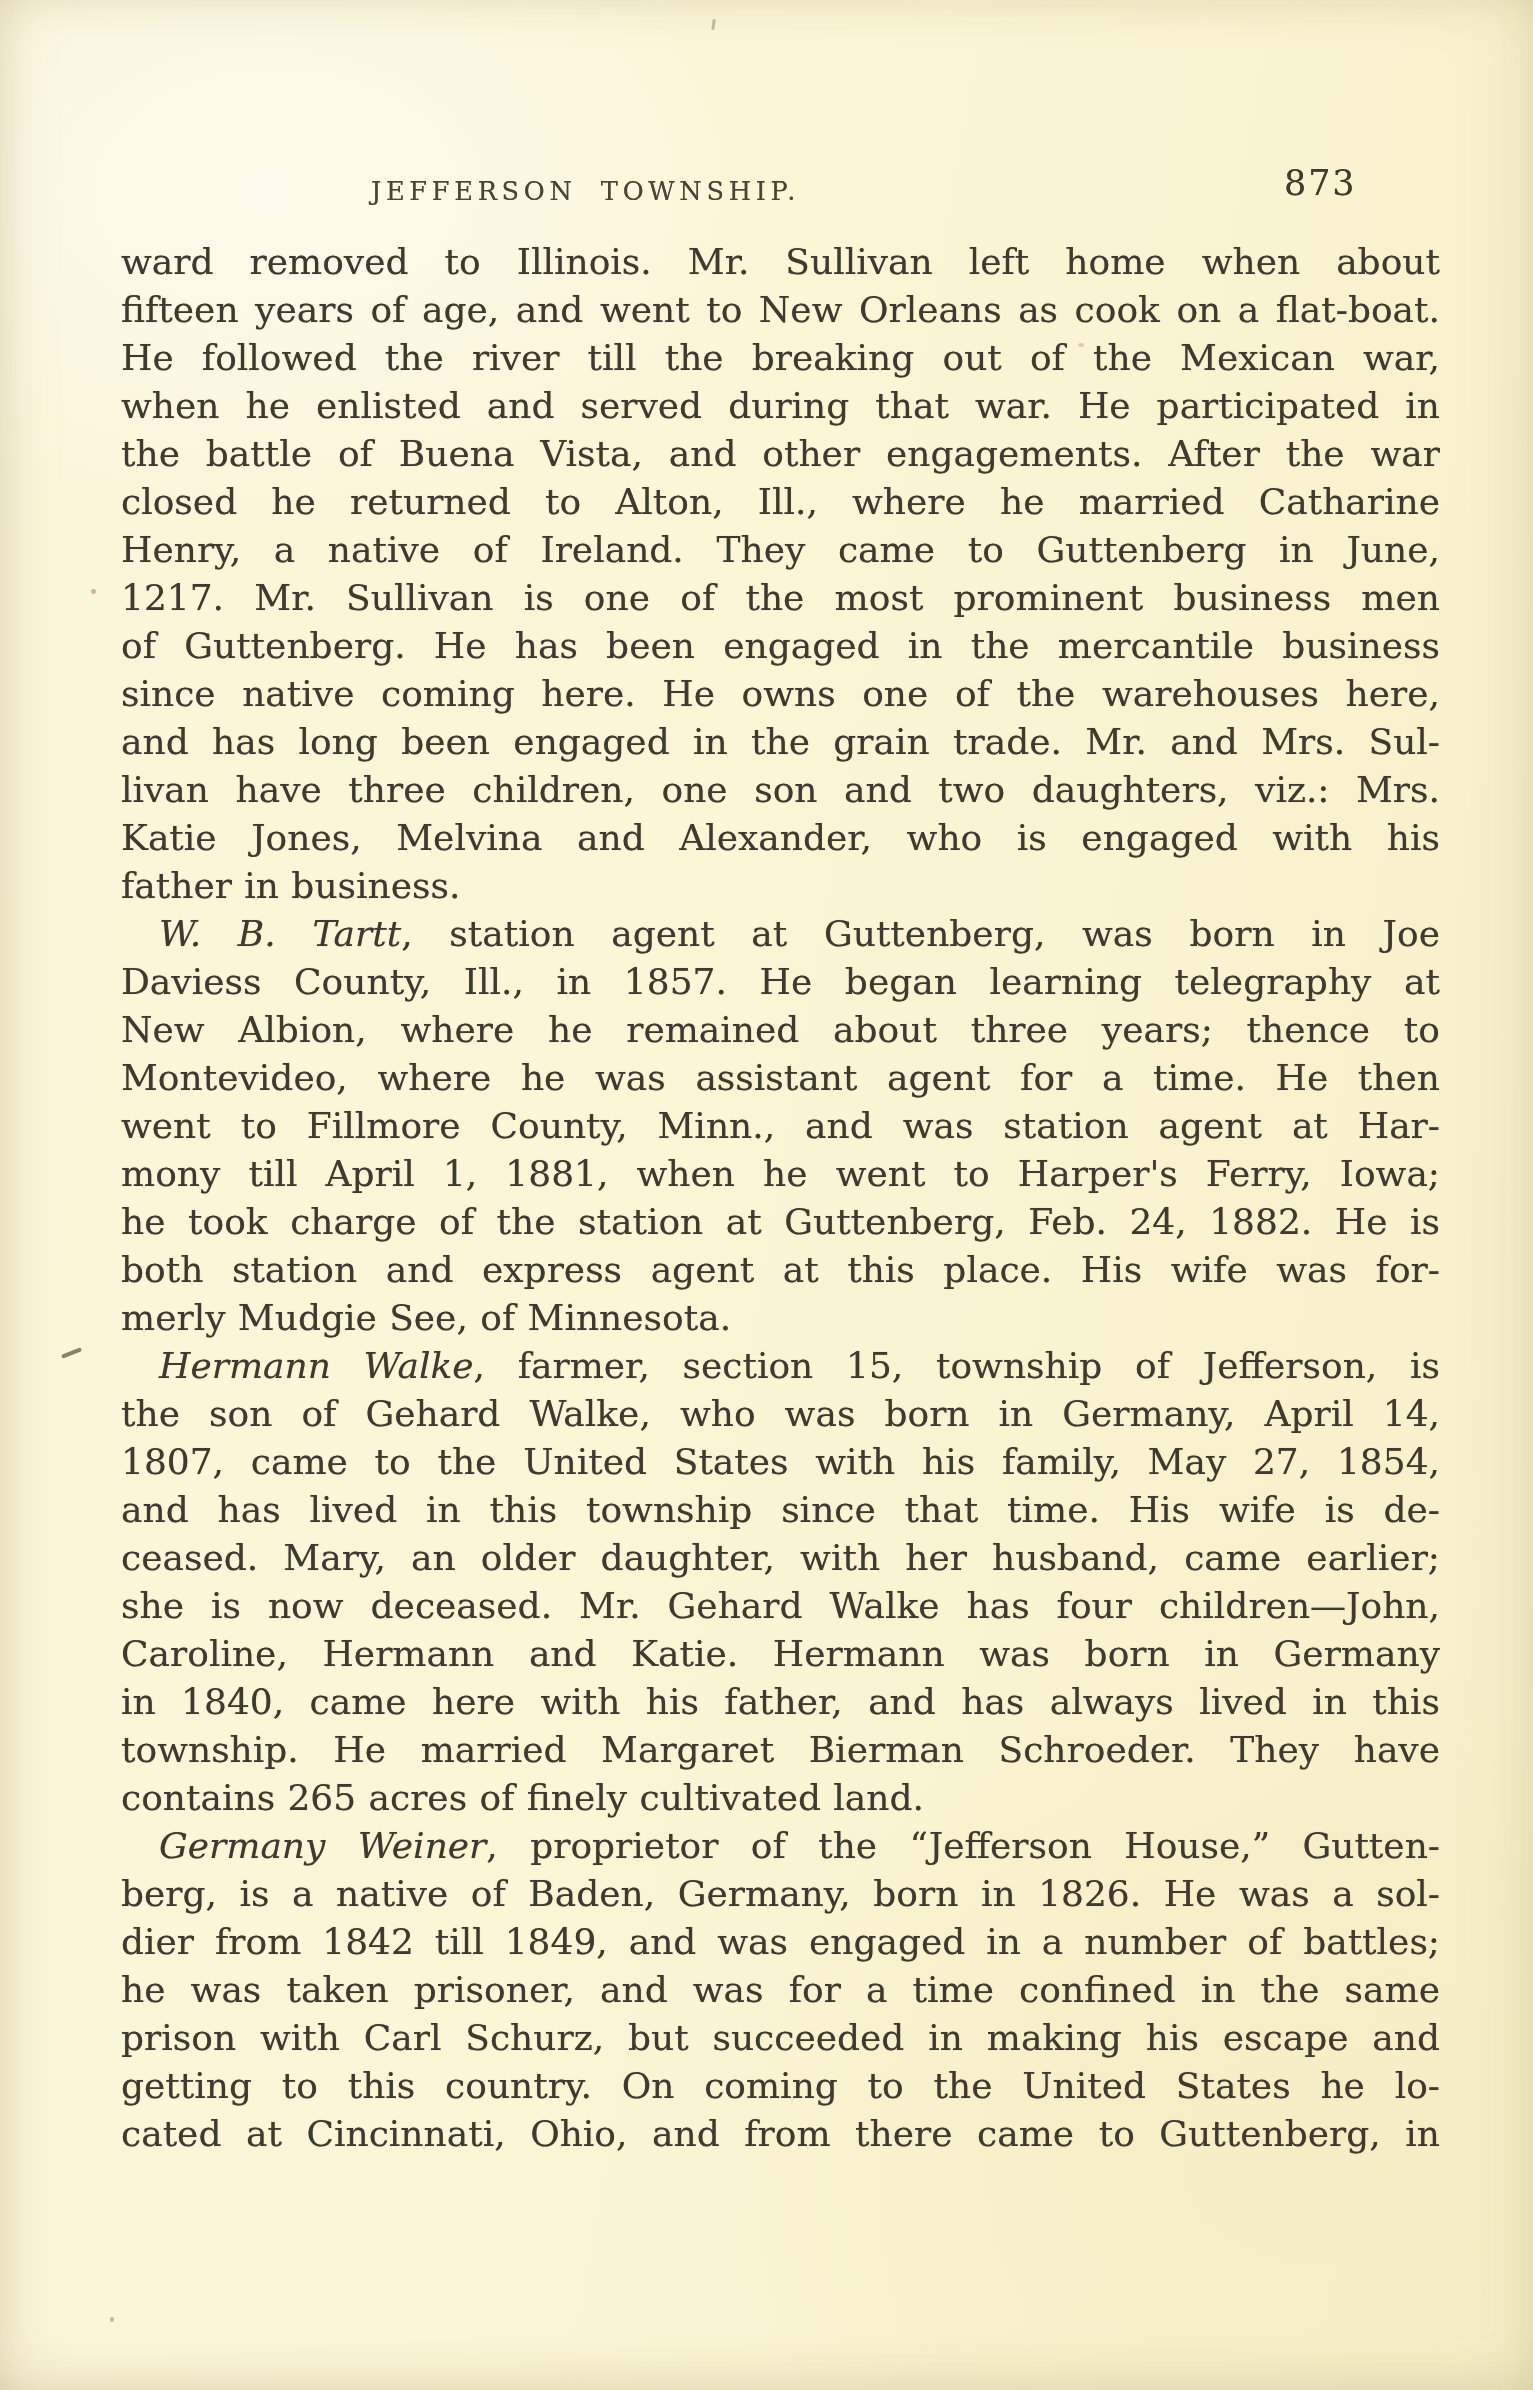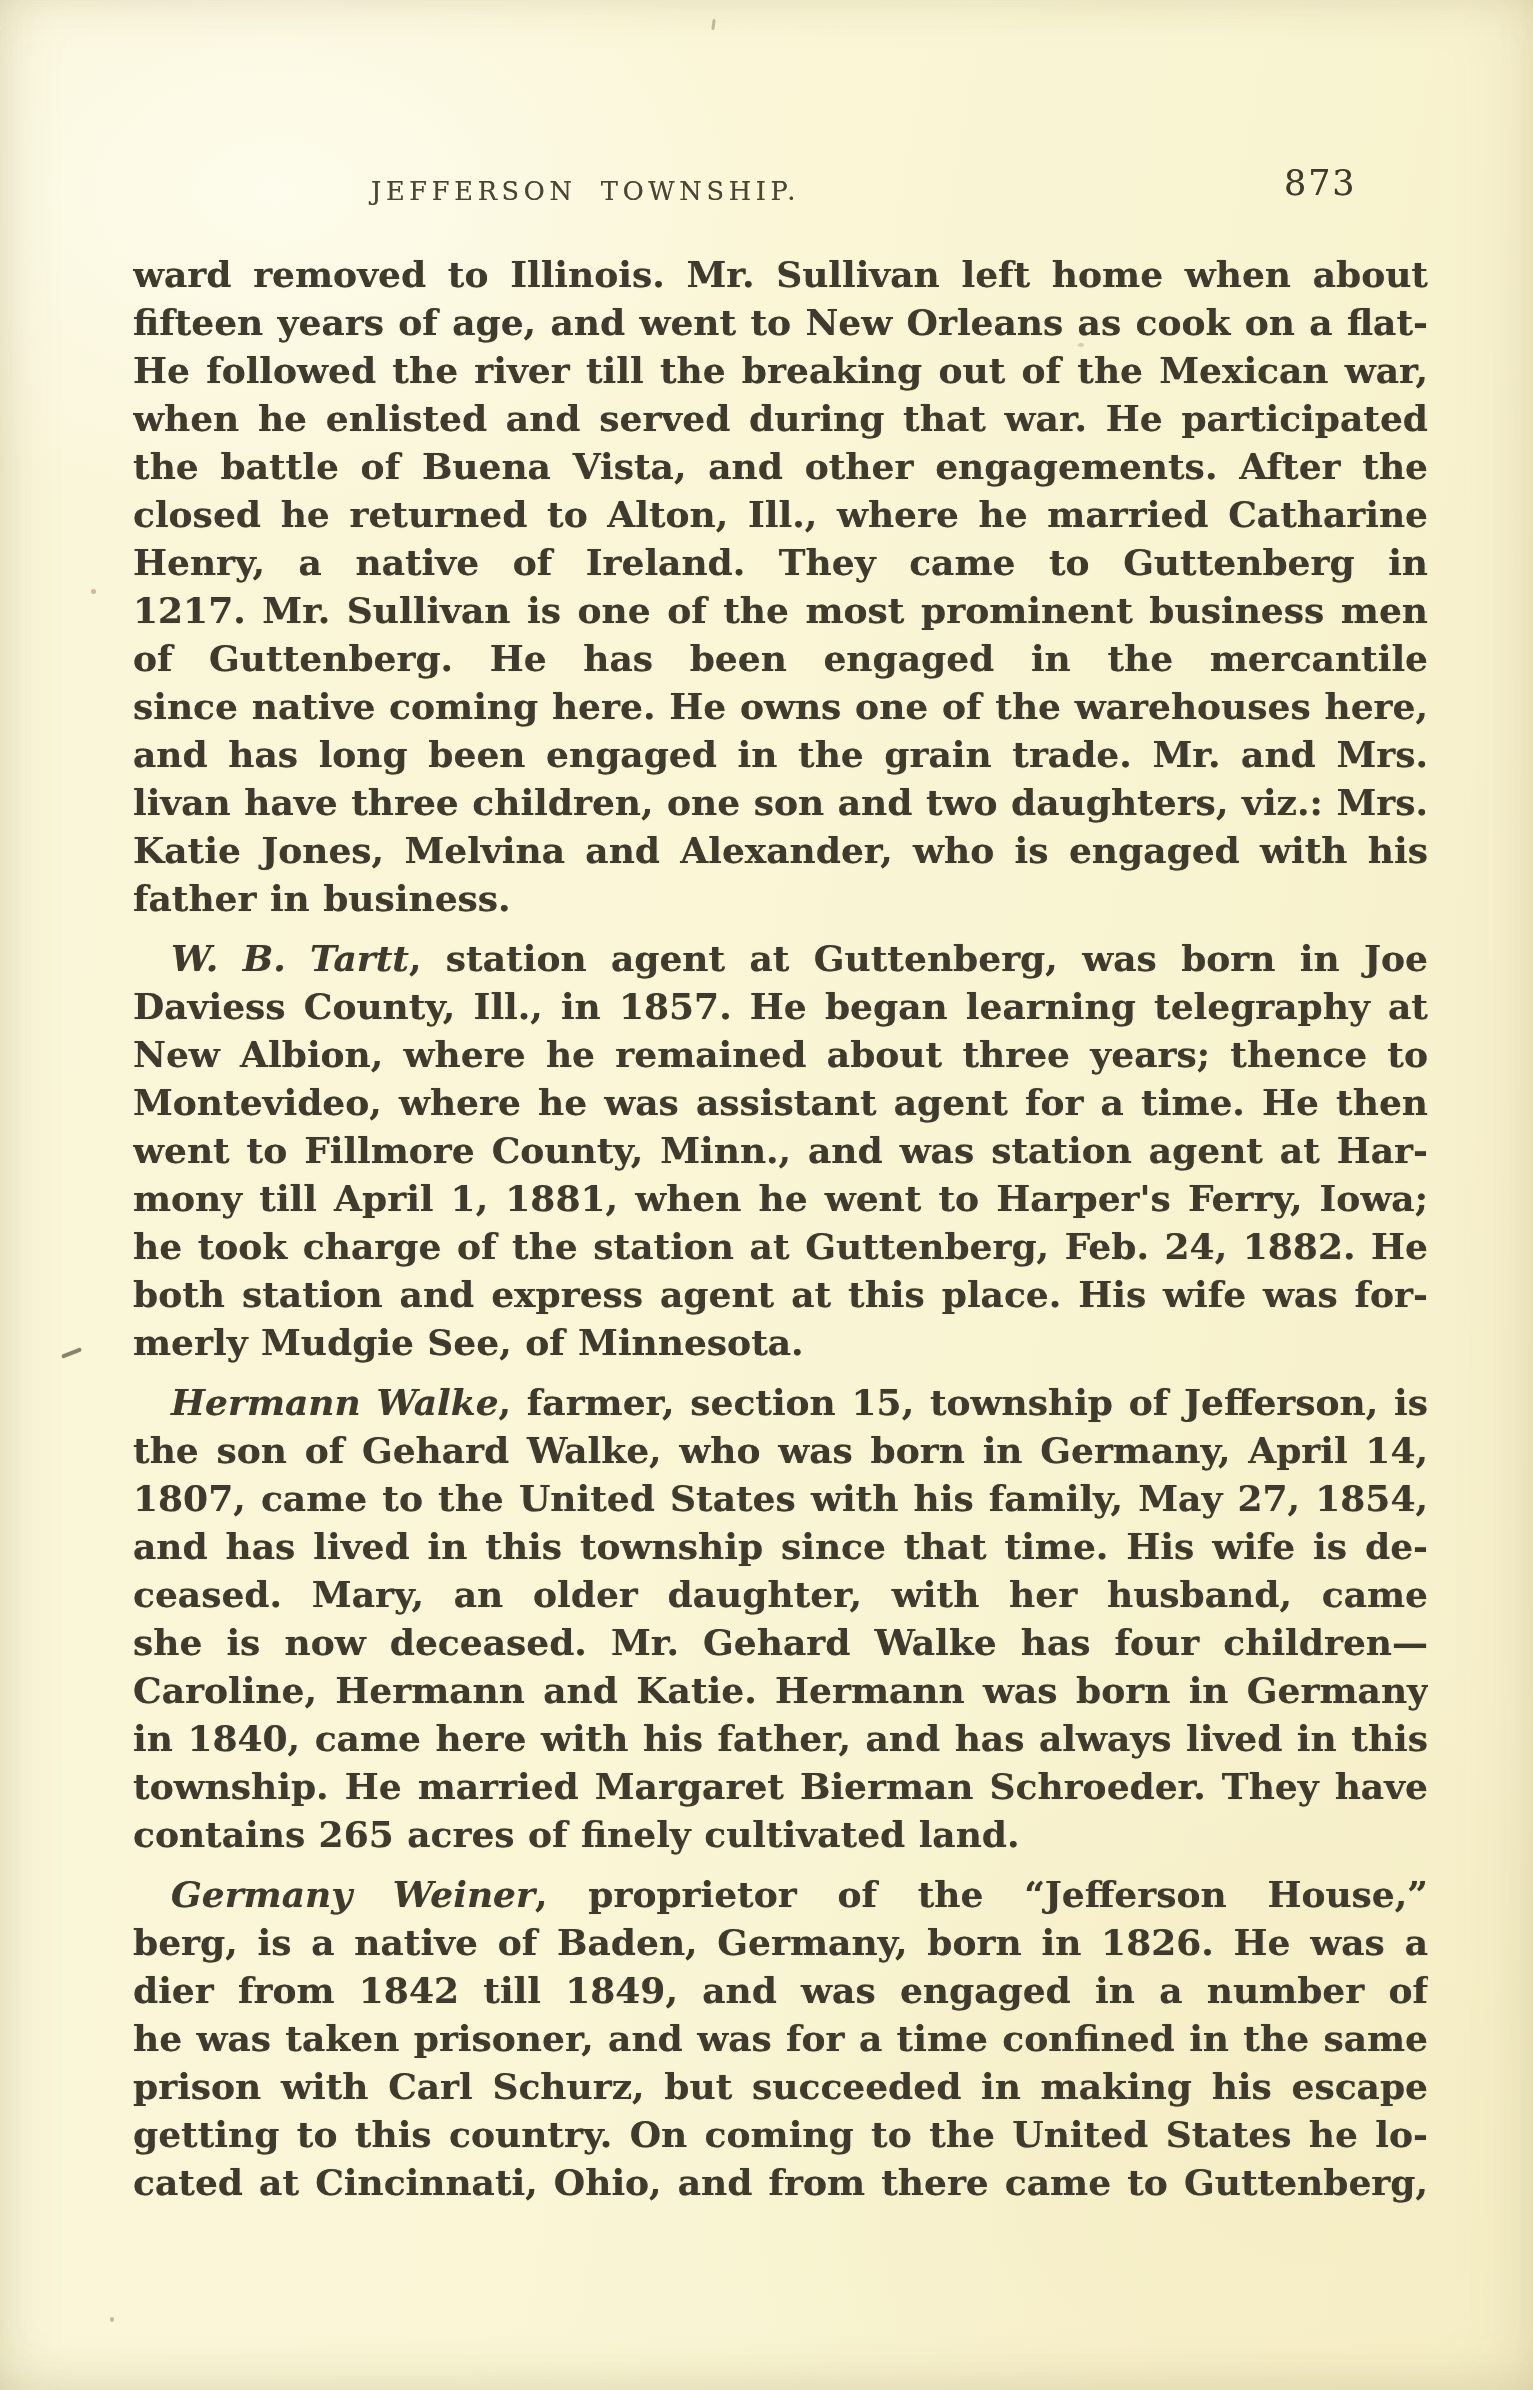--- a/index.html
+++ b/index.html
@@ -53,21 +53,21 @@
   .text-block {
     position: absolute;
     left: 121px;
     top: 238px;
     width: 1319px;
     color: #3e3b2e;
     font-size: 36px;
     line-height: 48px;
     text-shadow: 0 0 0.7px rgba(62, 57, 40, 0.55);
   }
-  .paragraph { margin: 12px; padding: 0; font-weight: bold; }
+  .paragraph { margin: 0; padding: 0; }
   .line {
     height: 48px;
     overflow: hidden;
     text-align: justify;
     text-align-last: justify;
     word-spacing: 0.9px;
   }
   .line.endline { text-align-last: left; }
   .line.indent { text-indent: 38px; }
   .it { font-style: italic; }
@@ -111,21 +111,21 @@
   </div>
 
   <div class="text-block">
       <div class="paragraph">
         <div class="line">ward removed to Illinois. Mr. Sullivan left home when about</div>
         <div class="line">fifteen years of age, and went to New Orleans as cook on a flat-boat.</div>
         <div class="line">He followed the river till the breaking out of the Mexican war,</div>
         <div class="line">when he enlisted and served during that war. He participated in</div>
         <div class="line">the battle of Buena Vista, and other engagements. After the war</div>
         <div class="line">closed he returned to Alton, Ill., where he married Catharine</div>
-        <div class="line">Henry, a native of Ireland. They came to Guttenberg in September,</div>
+        <div class="line">Henry, a native of Ireland. They came to Guttenberg in June,</div>
         <div class="line">1217. Mr. Sullivan is one of the most prominent business men</div>
         <div class="line">of Guttenberg. He has been engaged in the mercantile business</div>
         <div class="line">since native coming here. He owns one of the warehouses here,</div>
         <div class="line">and has long been engaged in the grain trade. Mr. and Mrs. Sul-</div>
         <div class="line">livan have three children, one son and two daughters, viz.: Mrs.</div>
         <div class="line">Katie Jones, Melvina and Alexander, who is engaged with his</div>
         <div class="line endline">father in business.</div>
       </div>
       <div class="paragraph">
         <div class="line indent"><span class="it">W. B. Tartt</span><span>, station agent at Guttenberg, was born in Joe</span></div>

